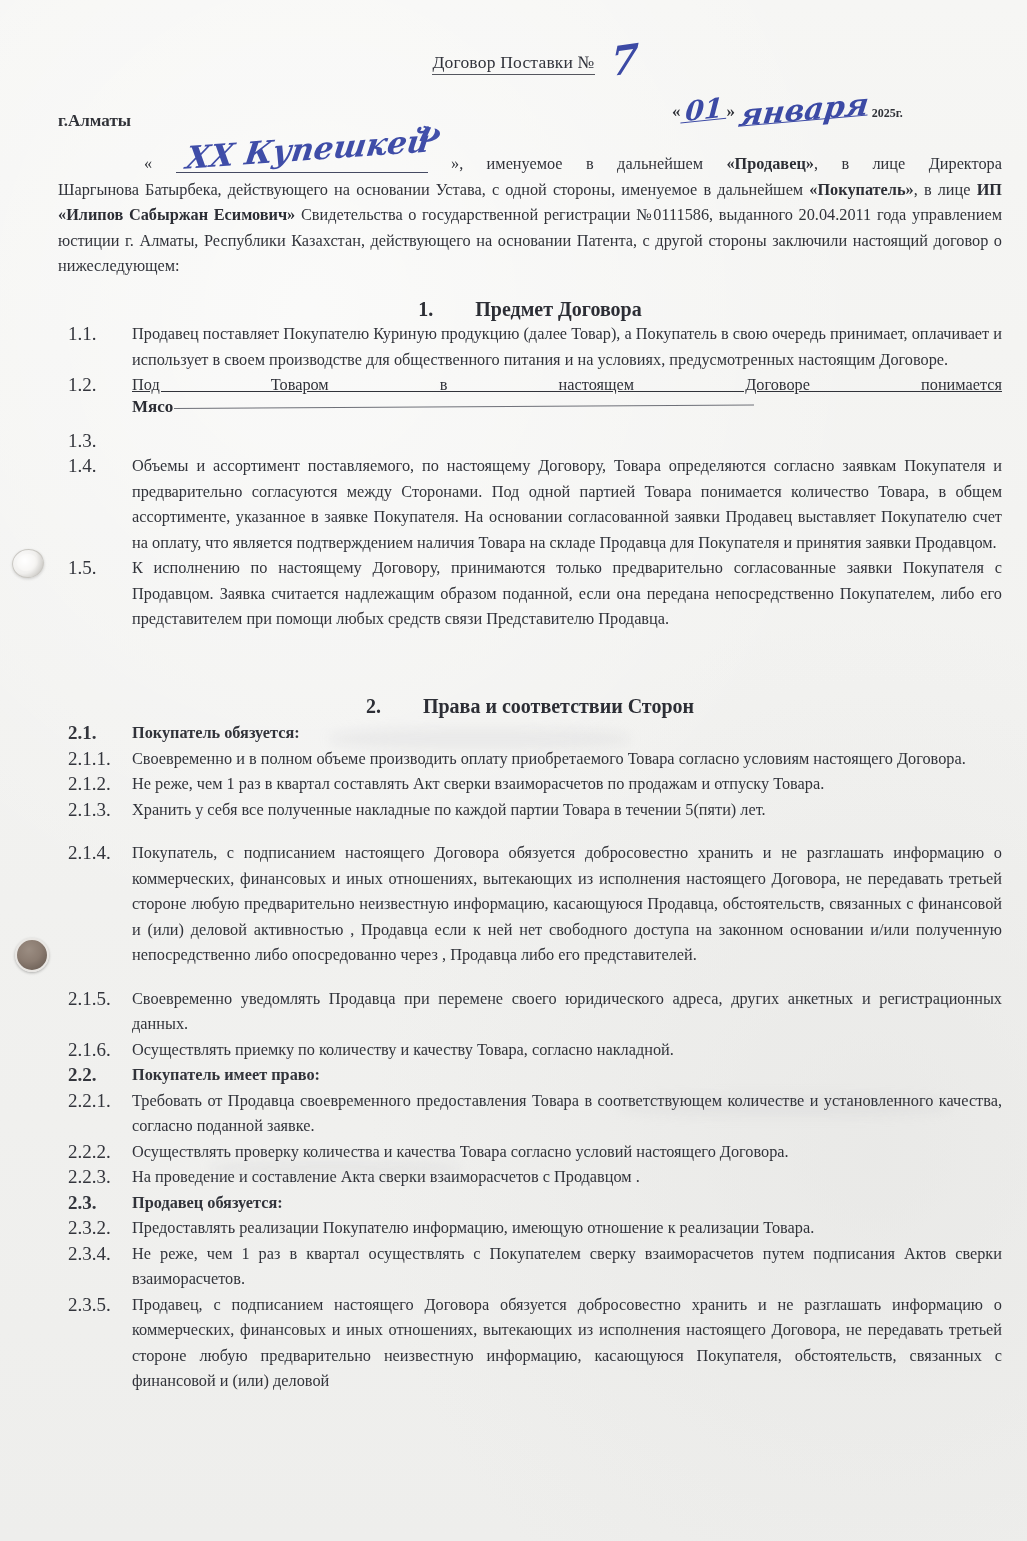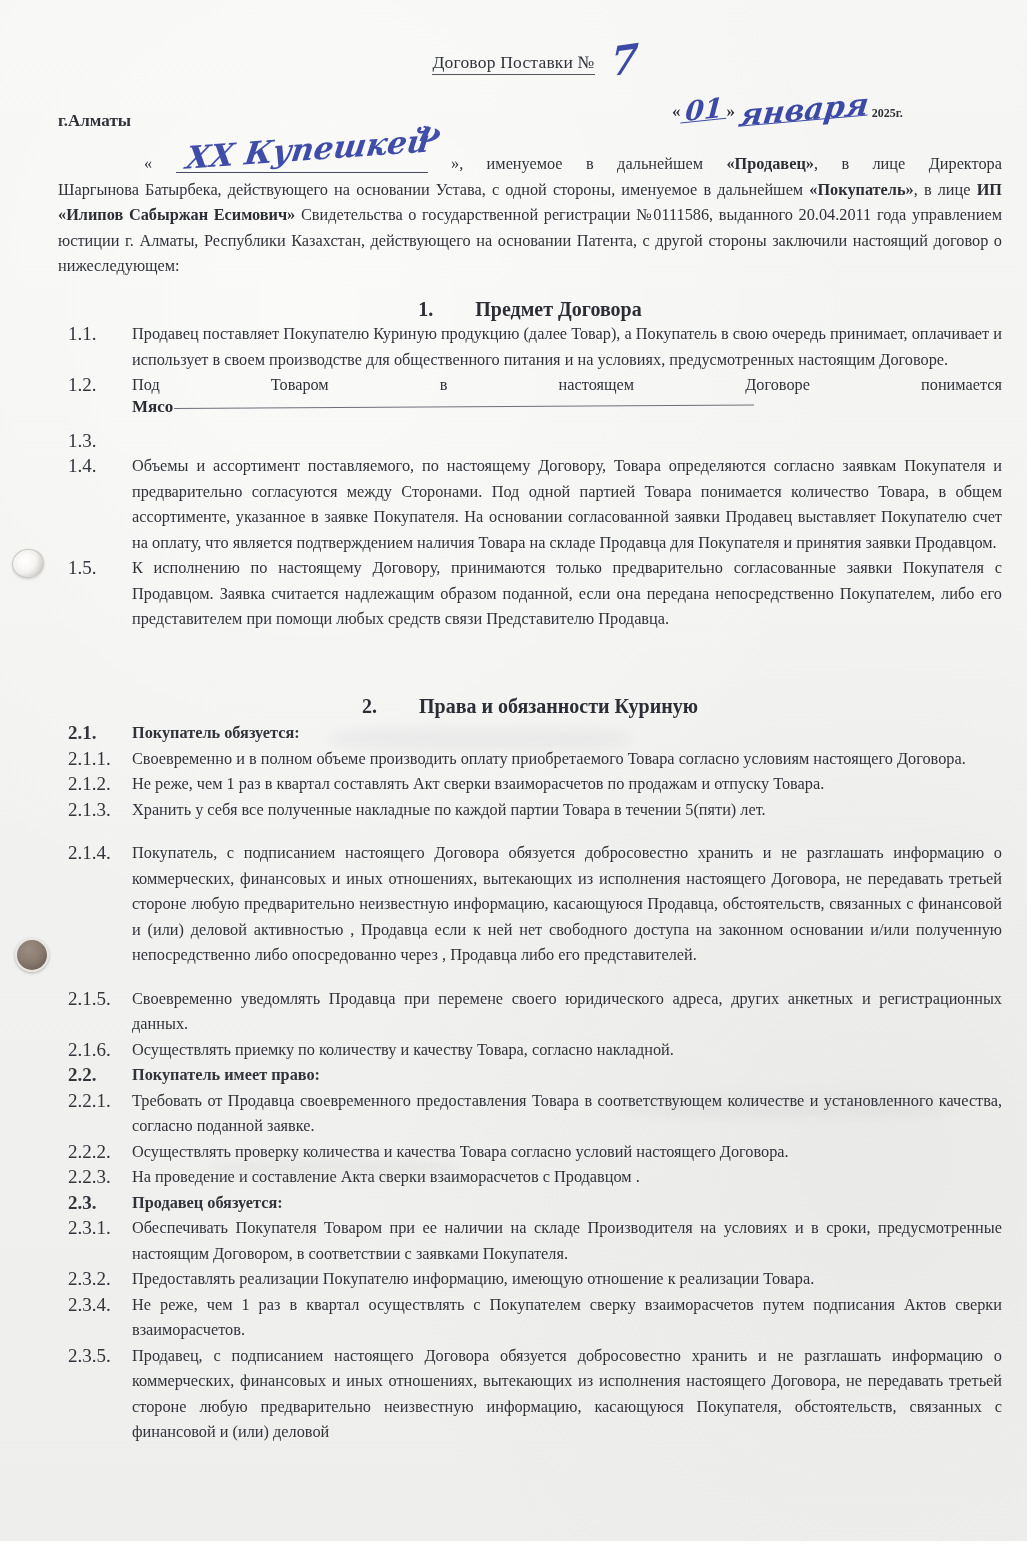--- a/index.html
+++ b/index.html
@@ -176,21 +176,21 @@
   }
   .clause > .cnum.bold { font-weight: 700; }
   .clause > .cbody {
     flex: 1 1 auto;
     font-size: 16.3px;
     line-height: 25.5px;
     text-align: justify;
     color: #31333a;
   }
   .clause > .cbody.bold { font-weight: 700; text-align: left; }
-  .clause > .cbody.last-justify { text-align-last: justify; }
+  .clause > .cbody.last-justify { text-align-last: justify; text-decoration: underline; }
 
   
   .block { position: absolute; left: 58px; width: 944px; }
 
   
   .meat-row {
     display: flex;
     align-items: flex-start;
     margin-left: 74px;
     margin-top: -2px;
@@ -311,21 +311,21 @@
     </div>
 
     <div class="clause">
       <div class="cnum">1.5.</div>
       <div class="cbody">К исполнению по настоящему Договору, принимаются только предварительно согласованные заявки Покупателя с Продавцом. Заявка считается надлежащим образом поданной, если она передана непосредственно Покупателем, либо его представителем при помощи любых средств связи Представителю Продавца.</div>
     </div>
   </div>
 
   <div class="block" style="top:695px;">
     <div class="sec-heading">
-      <span class="num">2.</span><span>Права и обязанности Куриную</span>
+      <span class="num">2.</span><span>Права и соответствии Сторон</span>
     </div>
 
     <div class="clause" style="margin-top:2px">
       <div class="cnum bold">2.1.</div>
       <div class="cbody bold">Покупатель обязуется:</div>
     </div>
     <div class="clause">
       <div class="cnum">2.1.1.</div>
       <div class="cbody">Своевременно и в полном объеме производить оплату приобретаемого Товара согласно условиям настоящего Договора.</div>
     </div>
@@ -363,24 +363,20 @@
     </div>
     <div class="clause">
       <div class="cnum">2.2.3.</div>
       <div class="cbody">На проведение и составление Акта сверки взаиморасчетов с Продавцом .</div>
     </div>
     <div class="clause">
       <div class="cnum bold">2.3.</div>
       <div class="cbody bold">Продавец обязуется:</div>
     </div>
     <div class="clause">
-      <div class="cnum">2.3.1.</div>
-      <div class="cbody">Обеспечивать Покупателя Товаром при ее наличии на складе Производителя на условиях и в сроки, предусмотренные настоящим Договором, в соответствии с заявками Покупателя.</div>
-    </div>
-    <div class="clause">
       <div class="cnum">2.3.2.</div>
       <div class="cbody">Предоставлять реализации Покупателю информацию, имеющую отношение к реализации Товара.</div>
     </div>
     <div class="clause">
       <div class="cnum">2.3.4.</div>
       <div class="cbody">Не реже, чем 1 раз в квартал осуществлять с Покупателем сверку взаиморасчетов путем подписания Актов сверки взаиморасчетов.</div>
     </div>
     <div class="clause">
       <div class="cnum">2.3.5.</div>
       <div class="cbody">Продавец, с подписанием настоящего Договора обязуется добросовестно хранить и не разглашать информацию о коммерческих, финансовых и иных отношениях, вытекающих из исполнения настоящего Договора, не передавать третьей стороне любую предварительно неизвестную информацию, касающуюся Покупателя, обстоятельств, связанных с финансовой и (или) деловой</div>

